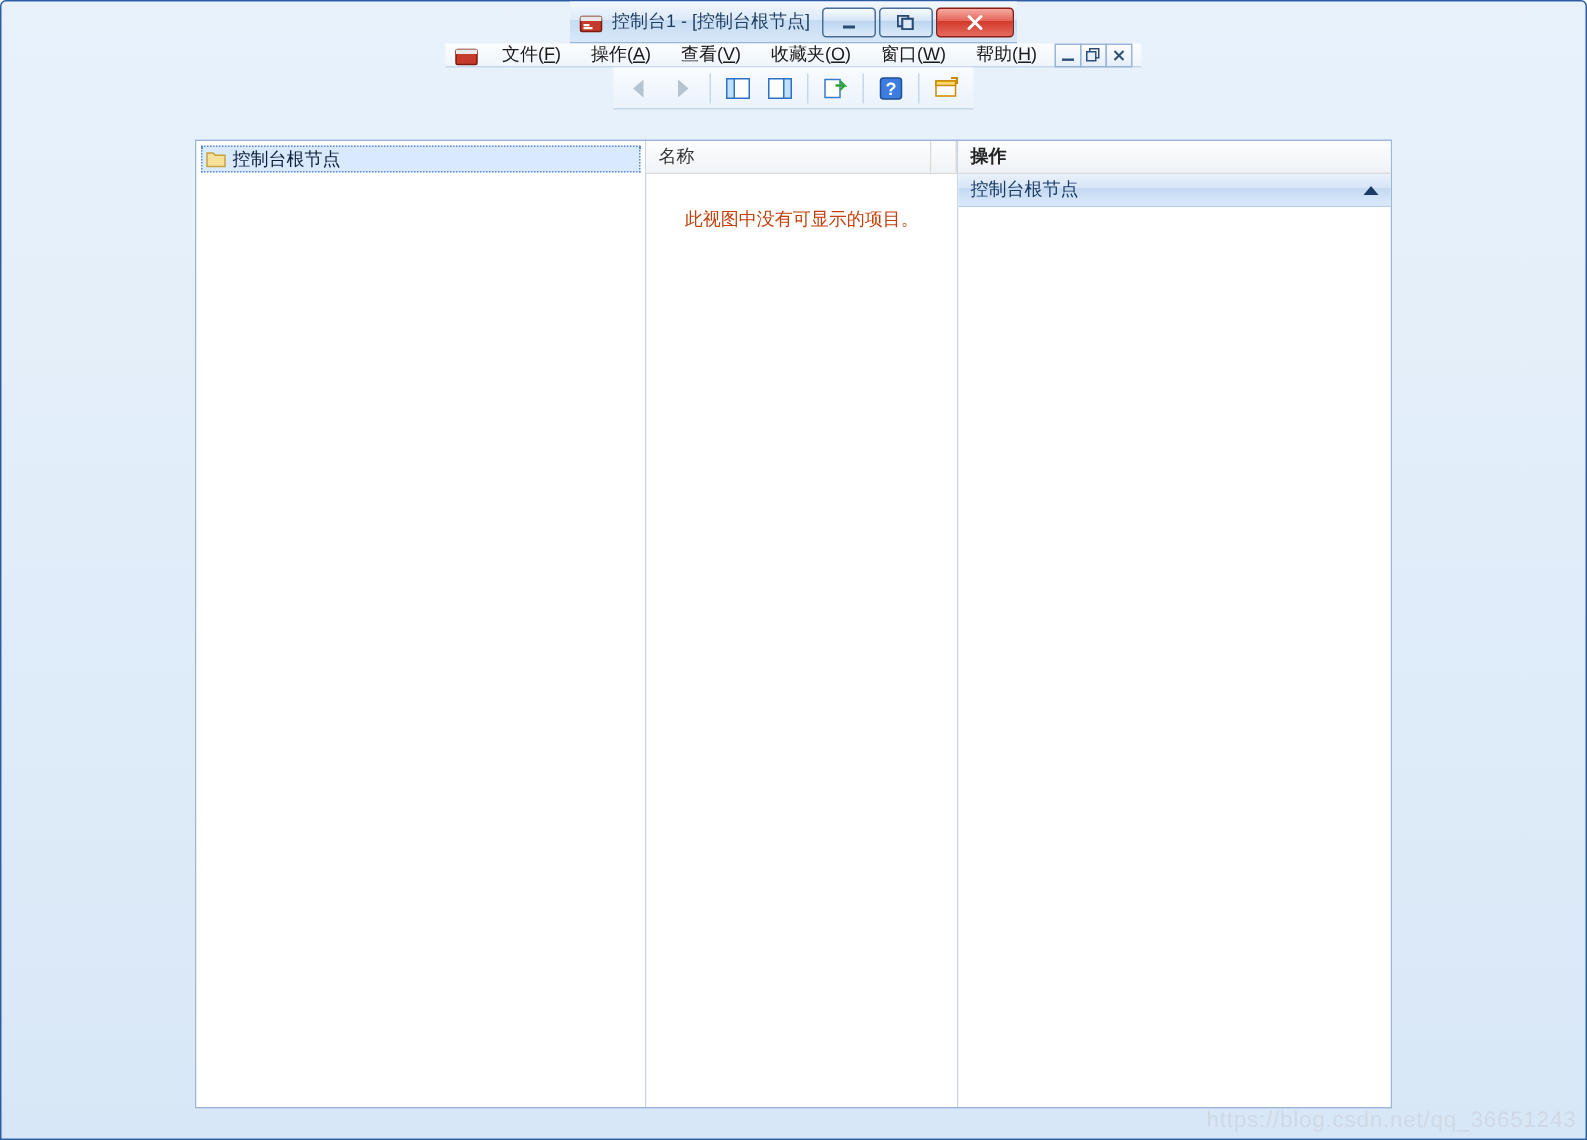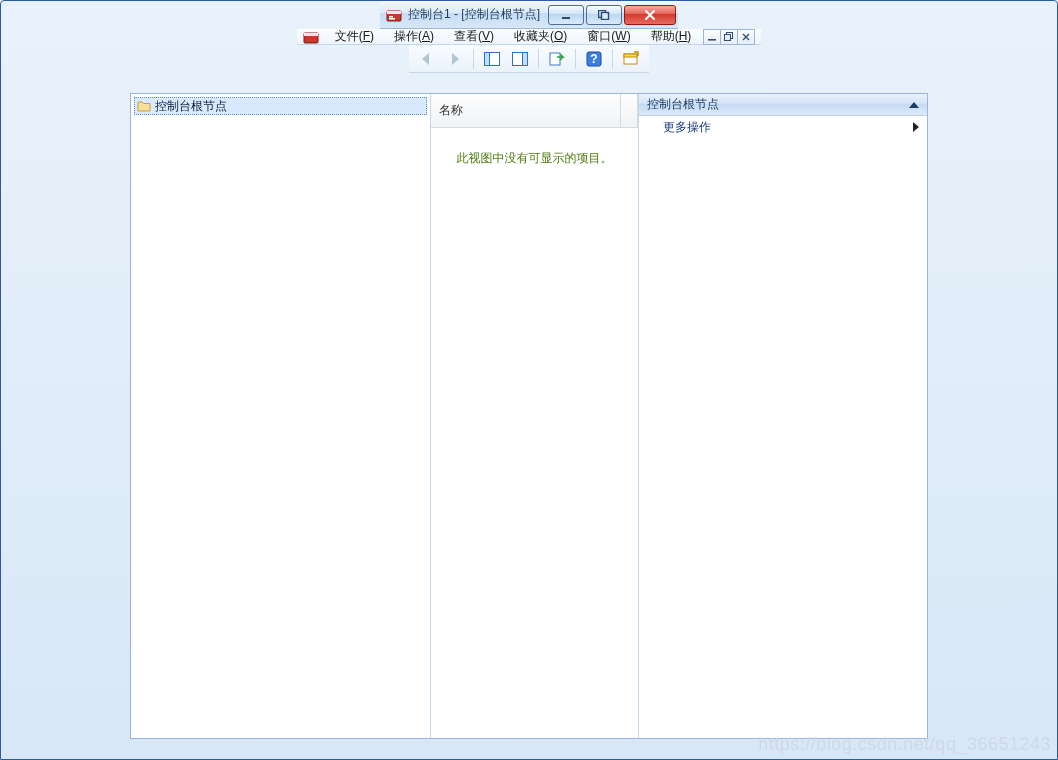--- a/index.html
+++ b/index.html
@@ -83,26 +83,26 @@
 
     
     .tree-node {
       display:flex; align-items:center; gap:4px; height:18px; padding:0 2px;
       background:#d9eaff; border:1px dotted #5a8bcd; margin:1px;
     }
     .tree-node .folder-icon { width:14px; height:14px;}
     .tree-node .label { color:#0b1d3a; }
 
     
-    .cols-header { height:34px; display:flex; border-bottom:1px solid #d9d9d9; }
+    .cols-header { height:22px; display:flex; border-bottom:1px solid #d9d9d9; }
     .col { border-right:1px solid #d9d9d9; padding:0 8px; display:flex; align-items:center;
            background: linear-gradient(to bottom,#fdfdfd,#f0f3f7); color:#333;}
     .col.name { width:190px;}
     .col.blank { flex:1;}
-    .list-empty { flex:1; display:flex; justify-content:center; padding-top:22px; color:#4d7c0f;}
+    .list-empty { flex:1; display:flex; justify-content:center; padding-top:22px; color:#c2410c;}
 
     
     .actions-header {
       height:22px; padding:0 8px; display:flex; align-items:center;
       background: linear-gradient(to bottom,#fdfdfd,#eef2f7); border-bottom:1px solid #d9d9d9;
       font-weight:bold; color:#222;
     }
     .actions-group-header {
       height:22px; padding:0 8px; display:flex; align-items:center; justify-content:space-between;
       background: linear-gradient(to bottom,#eaf1fb 0%, #d6e5f8 45%, #c4d9f2 46%, #dbeafb 100%);
@@ -111,21 +111,21 @@
     .actions-item {
       height:22px; padding:0 8px 0 24px; display:flex; align-items:center; justify-content:space-between;
       color:#183a7a;
     }
     .caret { width:0;height:0; }
     .caret.up { border-left:5px solid transparent;border-right:5px solid transparent;border-bottom:6px solid #1c3b65;}
     .caret.right { border-top:5px solid transparent;border-bottom:5px solid transparent;border-left:6px solid #222;}
 
     
     .watermark {
-      position:absolute; right:6px; bottom:4px; color:#cfd8e4; font-size:18px; letter-spacing:0.5px;
+      position:absolute; right:6px; bottom:4px; color:#cfd8e4; font-size:15px; letter-spacing:0.5px;
       pointer-events:none; user-select:none;
     }
   </style>
 </head>
 <body>
 
 <div class="window">
 
   <div class="titlebar">
     <span class="app-icon">
@@ -254,26 +254,23 @@
 
     <div class="list-panel">
       <div class="cols-header">
         <div class="col name">名称</div>
         <div class="col blank"></div>
       </div>
       <div class="list-empty">此视图中没有可显示的项目。</div>
     </div>
 
     <div class="actions-panel">
+      <div class="actions-header">操作</div>
       <div class="actions-group-header">
         <span>控制台根节点</span>
         <span class="caret up"></span>
       </div>
-      <div class="actions-item">
-        <span>更多操作</span>
-        <span class="caret right"></span>
-      </div>
     </div>
 
   </div>
 
   <div class="watermark">https://blog.csdn.net/qq_36651243</div>
 </div>
 
 </body></html>

